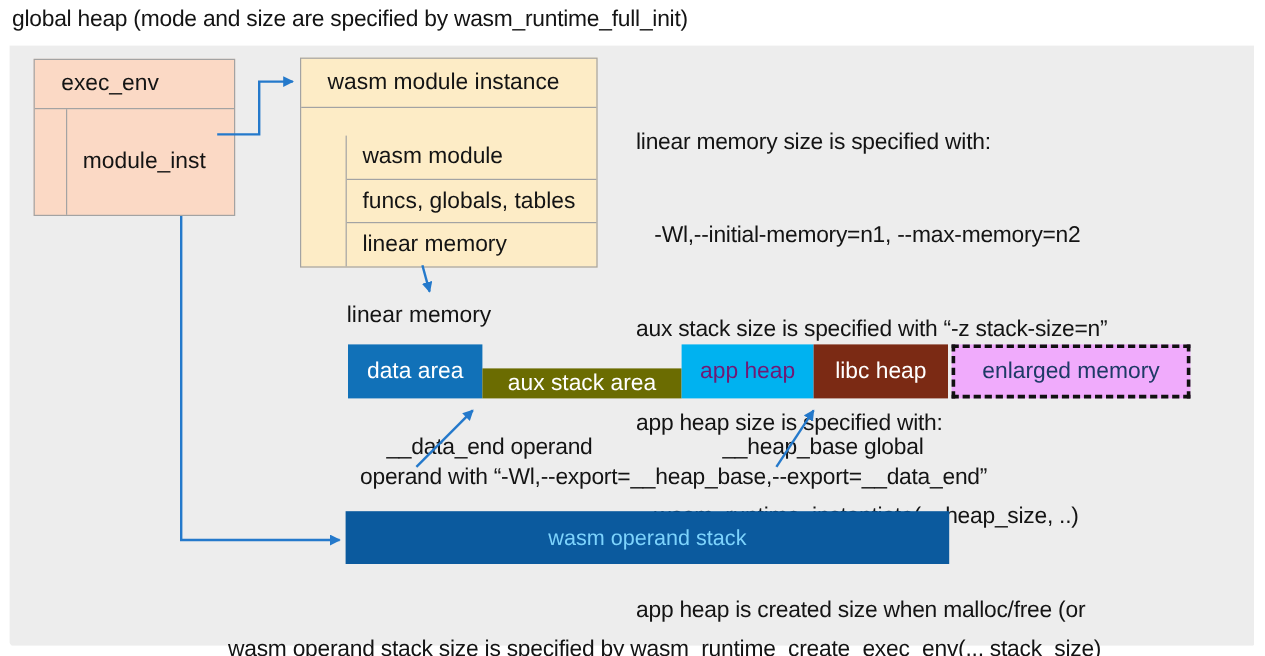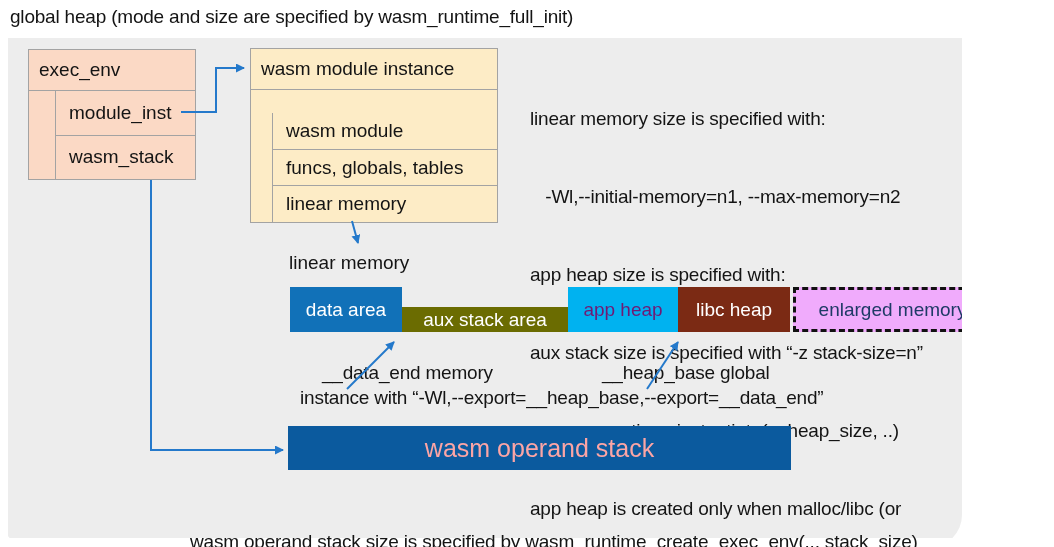--- a/index.html
+++ b/index.html
@@ -1,32 +1,32 @@
 <!DOCTYPE html>
 <html><head>
 <meta charset="utf-8">
 <style>
   html,body { margin:0; padding:0; background:#ffffff; }
   .canvas {
-    position:relative; width:962px; height:547px; overflow:hidden;
+    position:relative; width:1054px; height:547px; overflow:hidden;
     background:#ffffff; font-family:"Liberation Sans", sans-serif; color:#141414;border-radius:32px;
   }
   .panel { position:absolute; left:8px; top:38px; width:1037px; height:500px; background:#ededed; }
   .title { position:absolute; left:10px; top:6px; font-size:19px; letter-spacing:-0.2px; }
 
   
   .group { position:absolute; border:1px solid #a3a3a3; box-sizing:border-box;
            display:flex; flex-direction:column; }
   .exec  { left:28px; top:49px; width:168px; height:131px; background:#fbd9c5; }
   .inst  { left:250px; top:48px; width:248px; height:175px; background:#fdecc6;gap:23px; }
-  .hdr   { flex:0 0 41px; display:flex; align-items:center; padding-left:10px;
+  .hdr   { flex:0 0 41px; display:flex; align-items:center; padding-left:22px;
            font-size:19px; border-bottom:1px solid #a3a3a3; box-sizing:border-box; }
   .subrows { flex:1; display:flex; flex-direction:column; margin-left:26px;
              border-left:1px solid #a3a3a3; }
-  .inst .subrows { margin-left:21px; }
+  .inst .subrows { margin-left:37px; }
   .subrow { flex:1; display:flex; align-items:center; padding-left:13px; font-size:19px; }
   .subrow + .subrow { border-top:1px solid #a3a3a3; }
 
   
   .rnotes { position:absolute; left:530px; top:54px; font-size:19px; line-height:26px;
             white-space:pre-wrap; letter-spacing:-0.2px; }
   .bnotes { position:absolute; left:190px; top:477px; font-size:19px; line-height:26px;
             white-space:pre-wrap; letter-spacing:-0.2px; }
 
   
@@ -37,71 +37,70 @@
   .w1 { width:112px; } .w2 { width:166px; } .w3 { width:110px; } .w4 { width:112px; }
   .enl { width:199px; margin-left:3px; border:3px dashed #111111; }
 
   .ann { position:absolute; font-size:19px; letter-spacing:-0.2px; }
   .ann-dataend  { left:322px; top:362px; }
   .ann-heapbase { left:602px; top:362px; }
   .ann-export   { left:300px; top:387px; }
 
   .opstack { position:absolute; left:288px; top:426px; width:503px; height:44px;
              display:flex; align-items:center; justify-content:center;
-             color:#fca5a5; font-size:25px; }
+             color:#7dd3fc; font-size:18px; }
 
   .overlay { position:absolute; left:0; top:0; pointer-events:none; }
 </style>
 </head>
 <body>
 
 <div class="canvas">
   <div class="panel"></div>
 
   <div class="title">global heap (mode and size are specified by wasm_runtime_full_init)</div>
 
   <div class="group exec">
     <div class="hdr">exec_env</div>
     <div class="subrows">
       <div class="subrow">module_inst</div>
-      <div class="subrow">wasm_stack</div>
     </div>
   </div>
 
   <div class="group inst">
     <div class="hdr">wasm module instance</div>
     <div class="subrows">
       <div class="subrow">wasm module</div>
       <div class="subrow">funcs, globals, tables</div>
       <div class="subrow">linear memory</div>
     </div>
   </div>
 
   <div class="rnotes">
     <div>linear memory size is specified with:</div>
     <div>   -Wl,--initial-memory=n1, --max-memory=n2</div>
+    <div>aux stack size is specified with “-z stack-size=n”</div>
     <div>app heap size is specified with:</div>
-    <div>aux stack size is specified with “-z stack-size=n”</div>
     <div>   wasm_runtime_instantiate(.., heap_size, ..)</div>
-    <div>app heap is created only when malloc/libc (or</div>
+    <div>app heap is created size when malloc/free (or</div>
     
   </div>
 
   <div class="lm-label">linear memory</div>
   <div class="membar">
     <div class="seg w1" style="background-color: rgb(17, 113, 184); color: rgb(255, 255, 255);">data area</div>
     <div class="seg w2" style="background-color: rgb(107, 108, 1); color: rgb(255, 255, 255); margin-top: 20px;">aux stack area</div>
     <div class="seg w3" style="background-color: rgb(0, 178, 240); color: #701a75;">app heap</div>
     <div class="seg w4" style="background-color: rgb(123, 42, 20); color: rgb(255, 255, 255);">libc heap</div>
     <div class="seg enl" style="background-color: #f0abfc; color: rgb(30, 58, 102);">enlarged memory</div>
   </div>
 
-  <div class="ann ann-dataend">__data_end memory</div>
+  <div class="ann ann-dataend">__data_end operand</div>
   <div class="ann ann-heapbase">__heap_base global</div>
-  <div class="ann ann-export">instance with “-Wl,--export=__heap_base,--export=__data_end”</div>
+  <div class="ann ann-export">operand with “-Wl,--export=__heap_base,--export=__data_end”</div>
 
   <div class="opstack" style="background-color: rgb(11, 90, 158);">wasm operand stack</div>
 
   <div class="bnotes">
     <div>wasm operand stack size is specified by wasm_runtime_create_exec_env(.., stack_size)</div>
     
   </div>
 
   <svg class="overlay" width="1054" height="547" viewBox="0 0 1054 547">
     <defs>

